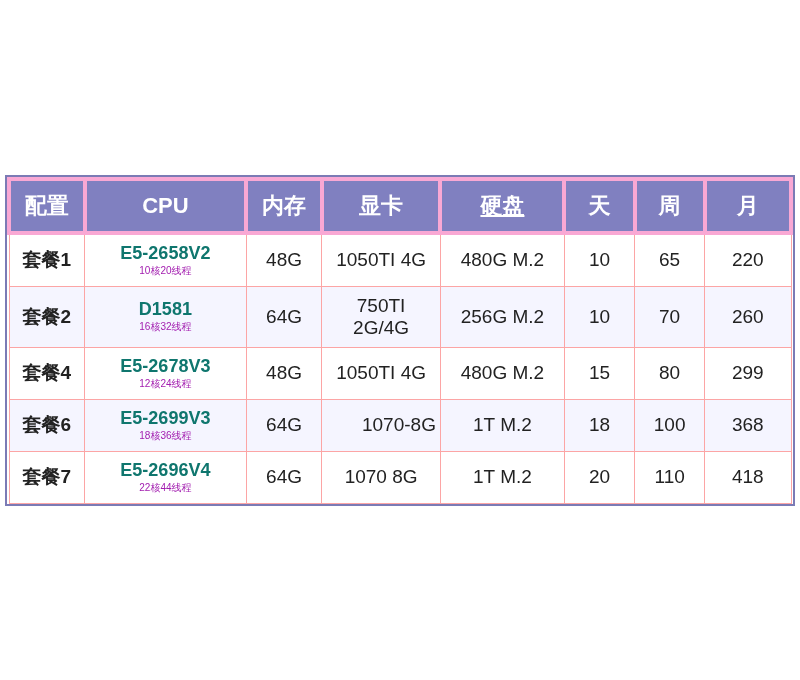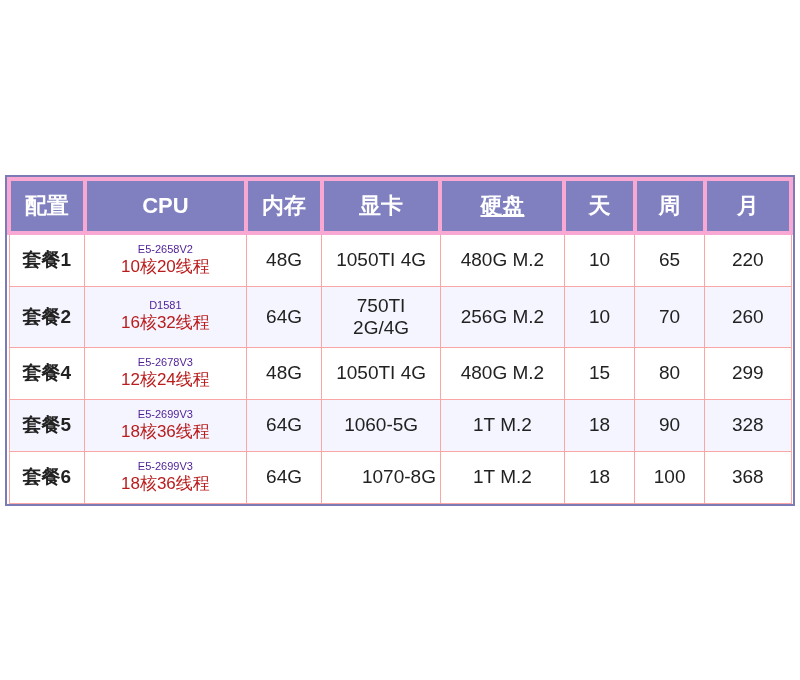--- a/index.html
+++ b/index.html
@@ -44,27 +44,28 @@
       font-size: 19px;
       color: #222;
       vertical-align: middle;
     }
     .pkg-name {
       font-size: 19px;
       font-weight: bold;
       color: #222;
     }
     .cpu-main {
-      font-size: 11px;
-      color: #4c1d95;
+      font-size: 18px;
+      color: #0f766e;
       display: block;
+      font-weight: bold;
     }
     .cpu-sub {
-      font-size: 17px;
-      color: #b91c1c;
+      font-size: 10px;
+      color: #a21caf;
       display: block;
     }
     .col-config { width: 70px; }
     .col-cpu    { width: 150px; }
     .col-mem    { width: 70px; }
     .col-gpu    { width: 110px; }
     .col-disk   { width: 115px; text-decoration: underline; }
     .col-day    { width: 65px; }
     .col-week   { width: 65px; }
     .col-month  { width: 80px; }
@@ -121,40 +122,40 @@
             <span class="cpu-sub">12核24线程</span>
           </td>
           <td>48G</td>
           <td style="white-space: pre-line;">1050TI 4G</td>
           <td>480G  M.2</td>
           <td>15</td>
           <td>80</td>
           <td>299</td>
         </tr>
         <tr>
-          <td><span class="pkg-name">套餐5</span></td>
-          <td>
-            <span class="cpu-main">E5-2699V3</span>
-            <span class="cpu-sub">18核36线程</span>
-          </td>
-          <td>64G</td>
-          <td style="white-space: pre-line;">1060-5G</td>
-          <td>1T M.2</td>
-          <td>18</td>
-          <td>90</td>
-          <td>328</td>
-        </tr>
-        <tr>
           <td><span class="pkg-name">套餐6</span></td>
           <td>
             <span class="cpu-main">E5-2699V3</span>
             <span class="cpu-sub">18核36线程</span>
           </td>
           <td>64G</td>
           <td style="white-space: pre-line; text-align: right;">1070-8G</td>
           <td>1T M.2</td>
           <td>18</td>
           <td>100</td>
           <td>368</td>
         </tr>
+        <tr>
+          <td><span class="pkg-name">套餐7</span></td>
+          <td>
+            <span class="cpu-main">E5-2696V4</span>
+            <span class="cpu-sub">22核44线程</span>
+          </td>
+          <td>64G</td>
+          <td style="white-space: pre-line;">1070 8G</td>
+          <td>1T M.2</td>
+          <td>20</td>
+          <td>110</td>
+          <td>418</td>
+        </tr>
       </tbody>
   </table>
 </div>
 
 </body></html>

